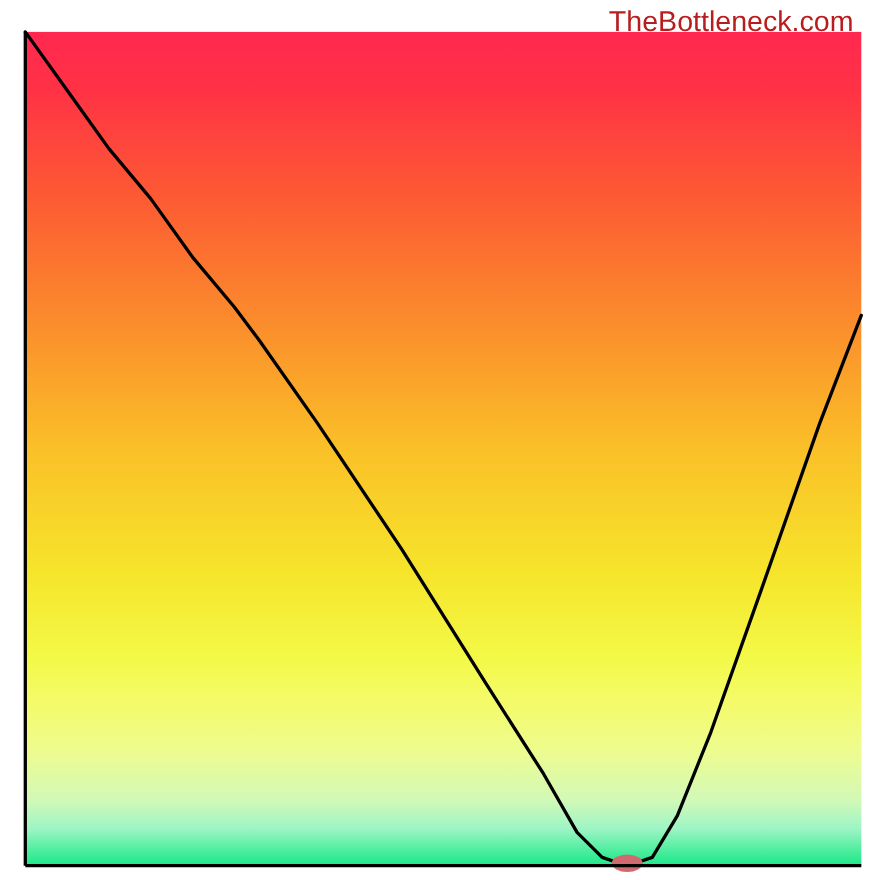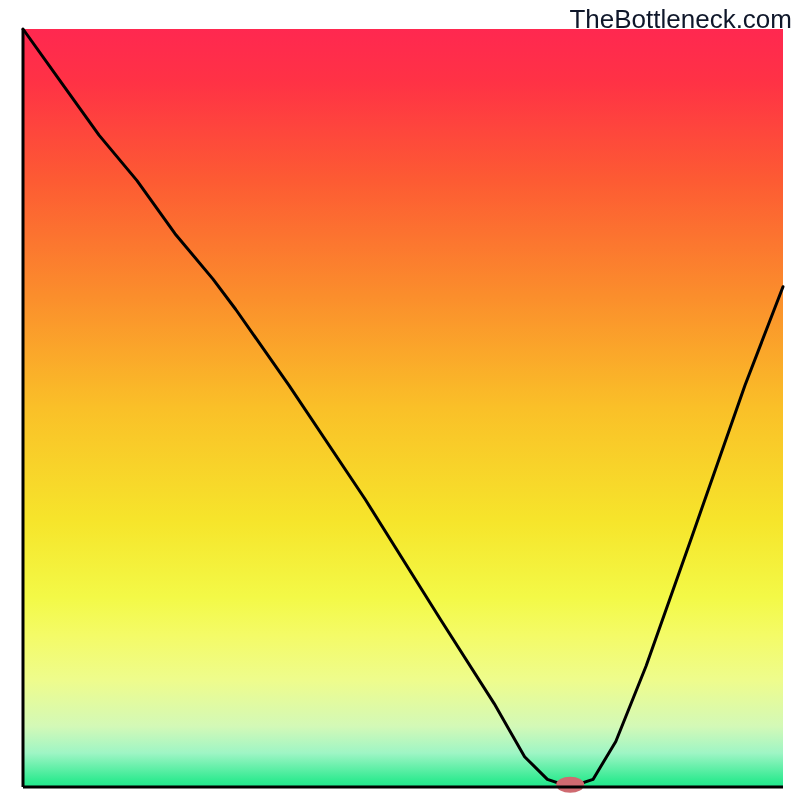--- a/index.html
+++ b/index.html
@@ -15,22 +15,22 @@
     width: 800px;
     height: 800px;
     position: relative;
   }
   svg {
     display: block;
   }
   .watermark {
     position: absolute;
     top: 4px;
-    right: 8px;
-    color: #0f172a;
+    right: 24px;
+    color: #b91c1c;
     font-size: 26px;
     font-weight: 400;
     letter-spacing: 0px;
   }
 </style>
 </head>
 <body>
 
 <div class="chart-wrap">
   <svg id="chart-svg" width="800" height="800" viewBox="0 0 800 800">

